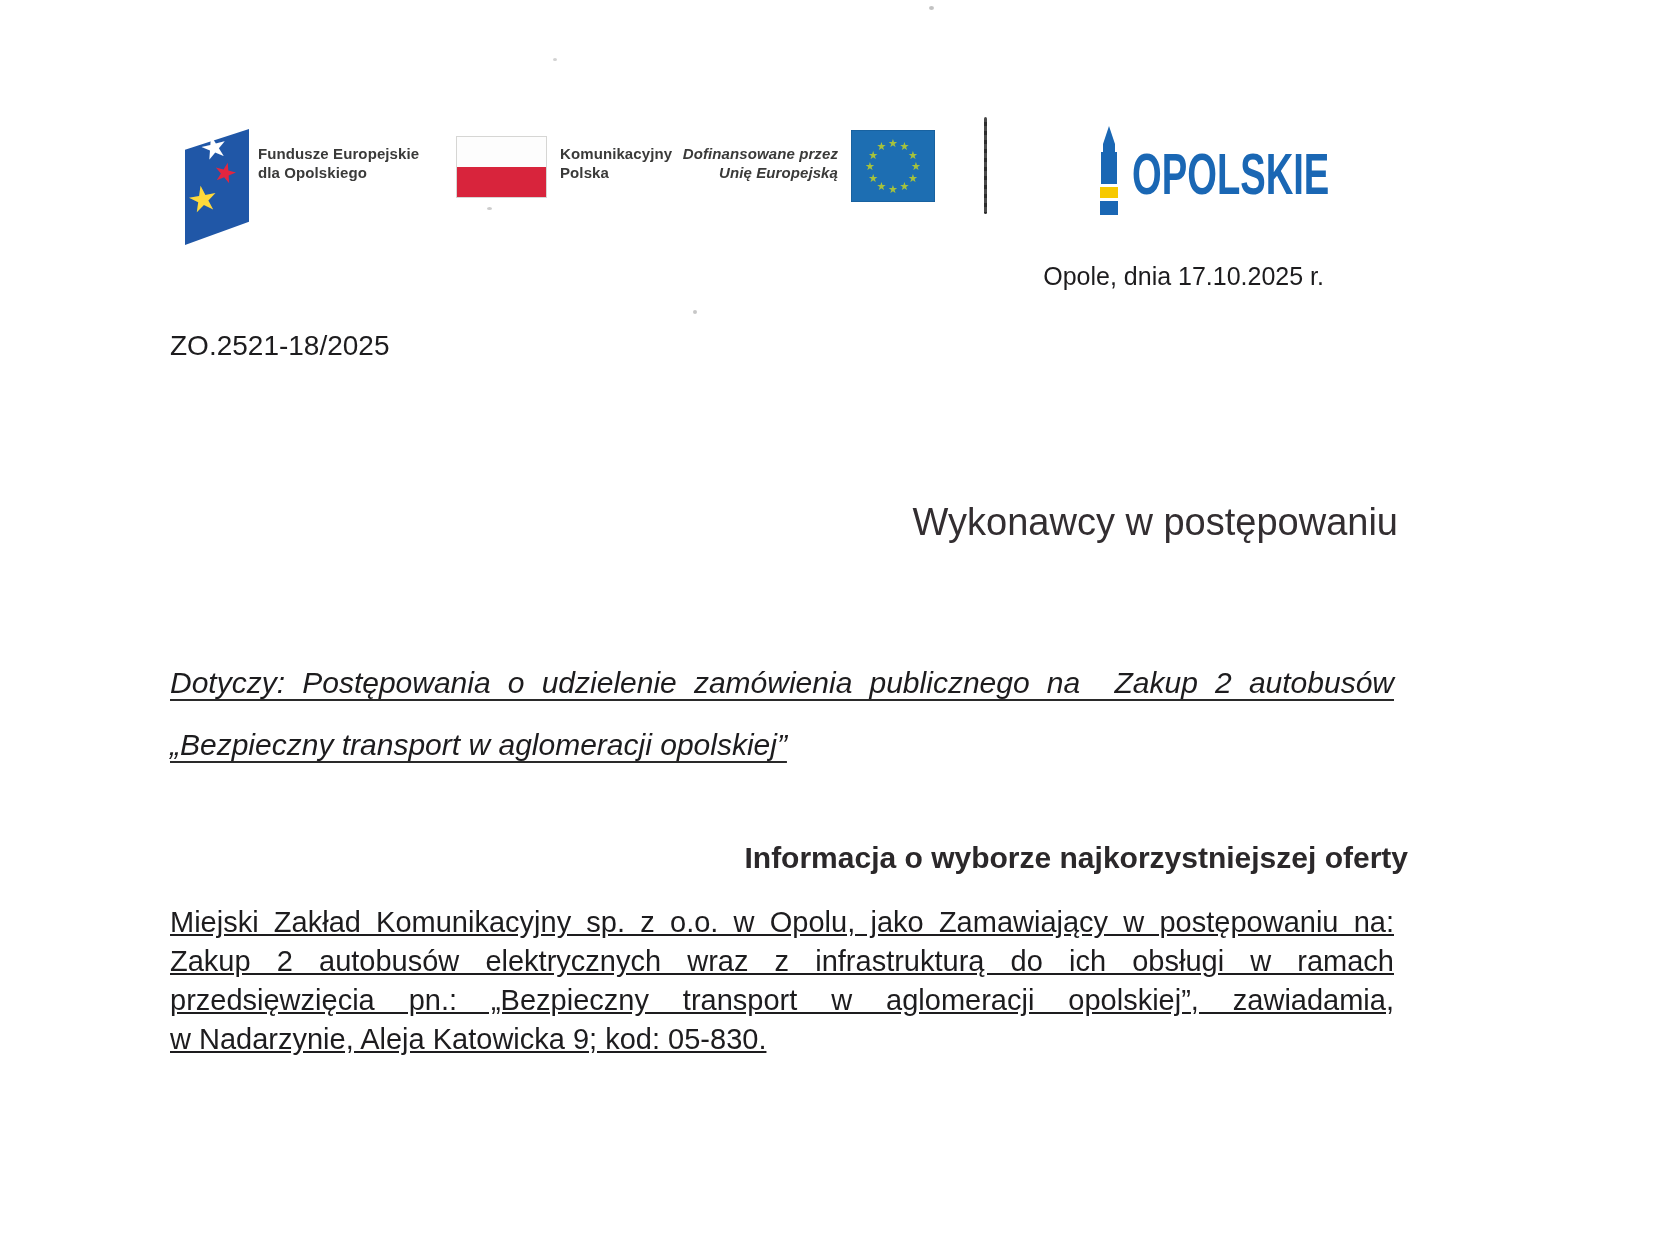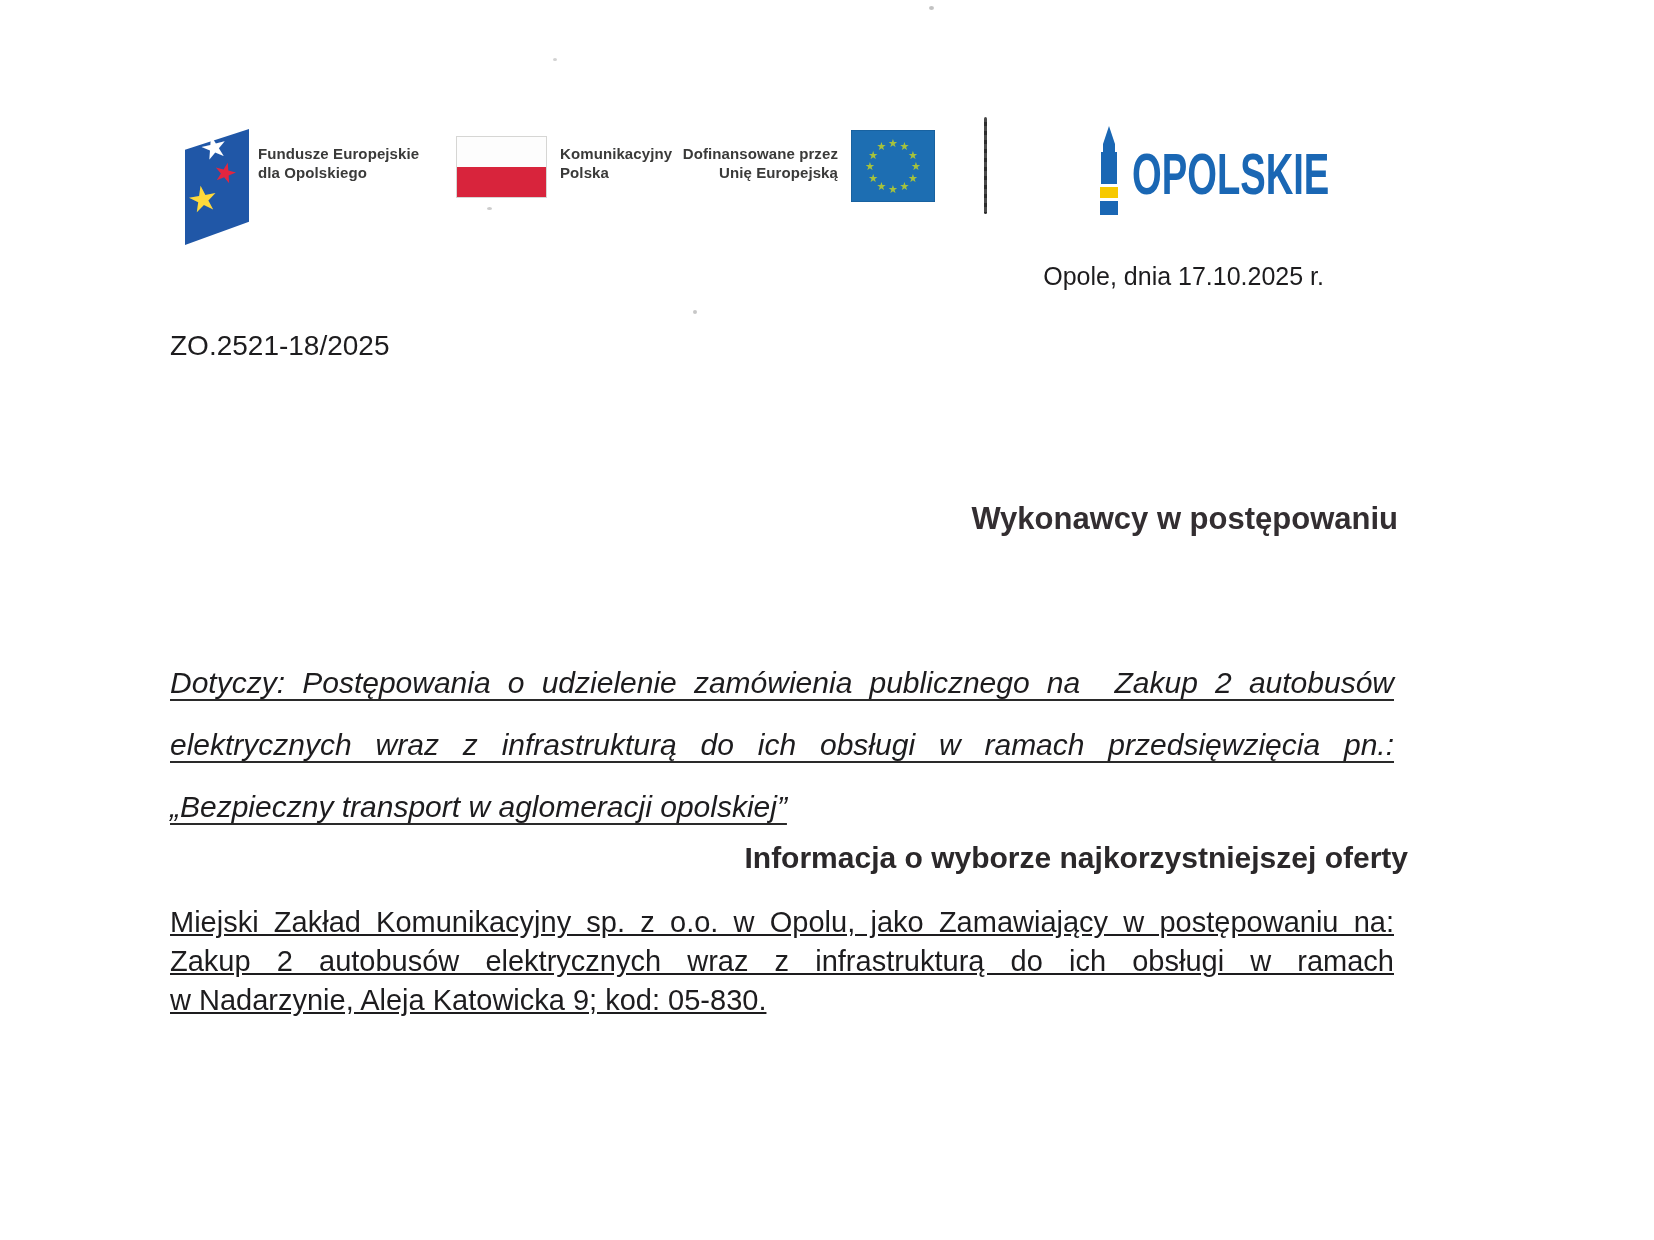--- a/index.html
+++ b/index.html
@@ -11,21 +11,21 @@
     font-family:"Liberation Sans",sans-serif;
     color:#1d1c1e;
   }
   .abs{position:absolute;}
 
   
   .logo-text{
     font-size:15px;font-weight:600;line-height:19px;color:#3a3a39;
     letter-spacing:.1px;
   }
-  .logo-text.right{text-align:right;}
+  .logo-text.right{text-align:right;font-style:italic;}
 
   
   .fe-flag{left:185px;top:123px;width:64px;height:122px;}
   .fe-shape{
     position:absolute;left:0;top:0;width:64px;height:122px;
     background:#2057a7;
     clip-path:polygon(0 22%, 100% 5%, 100% 81%, 0 100%);
   }
   .fe-flag .star{position:absolute;line-height:1;}
   .star-white{left:15px;top:9px;font-size:31px;color:#ffffff;transform:rotate(-14deg);}
@@ -54,21 +54,21 @@
     left:1132px;top:144px;
     font-size:57px;font-weight:700;color:#1a67b4;
     line-height:60px;letter-spacing:0;
     transform:scaleX(.67);transform-origin:left center;
     white-space:nowrap;
   }
 
   
   .place-date{top:262px;right:330px;font-size:25px;}
   .reference{left:170px;top:330px;font-size:28px;}
-  .addressee{top:501px;right:256px;font-size:31px;font-weight:700;color:#332e31;}
+  .addressee{top:501px;right:256px;font-size:38px;font-weight:400;color:#332e31;}
 
   .subject-block{
     left:170px;top:644px;width:1224px;
     font-size:30px;font-style:italic;line-height:46px;
   }
   .subject-block .line{
     text-decoration:underline;
     text-decoration-thickness:2px;
     text-underline-offset:6px;
     text-decoration-color:#2a2a2a;
@@ -151,29 +151,29 @@
   <div class="abs opolskie-word">OPOLSKIE</div>
 
   <div class="abs place-date">Opole, dnia 17.10.2025 r.</div>
 
   <div class="abs reference">ZO.2521-18/2025</div>
 
   <div class="abs addressee">Wykonawcy w postępowaniu</div>
 
   <div class="abs subject-block">
     <div class="line jline">Dotyczy: Postępowania o udzielenie zamówienia publicznego na &nbsp;Zakup 2 autobusów</div>
-    <div class="line jline">elektrycznych wraz z infrastrukturą do ich obsługi w ramach przedsięwzięcia pn.:</div>
     <div class="line">„Bezpieczny transport w aglomeracji opolskiej”</div>
   </div>
 
   <div class="abs heading">Informacja o wyborze najkorzystniejszej oferty</div>
 
   <div class="abs body-block">
     <div class="jline">Miejski Zakład Komunikacyjny sp. z o.o. w Opolu, jako Zamawiający w postępowaniu na:</div>
     <div class="jline">Zakup 2 autobusów elektrycznych wraz z infrastrukturą do ich obsługi w ramach</div>
+    <div class="jline">przedsięwzięcia pn.: „Bezpieczny transport w aglomeracji opolskiej”, zawiadamia,</div>
     <div>w Nadarzynie, Aleja Katowicka 9; kod: 05-830.</div>
   </div>
 
   <div class="abs speck" style="left:929px;top:6px;width:5px;height:4px;opacity:.55;"></div>
   <div class="abs speck" style="left:553px;top:58px;width:4px;height:3px;opacity:.4;"></div>
   <div class="abs speck" style="left:693px;top:310px;width:4px;height:4px;opacity:.5;"></div>
   <div class="abs speck" style="left:487px;top:207px;width:5px;height:3px;opacity:.45;"></div>
 </div>
 
 </body></html>

